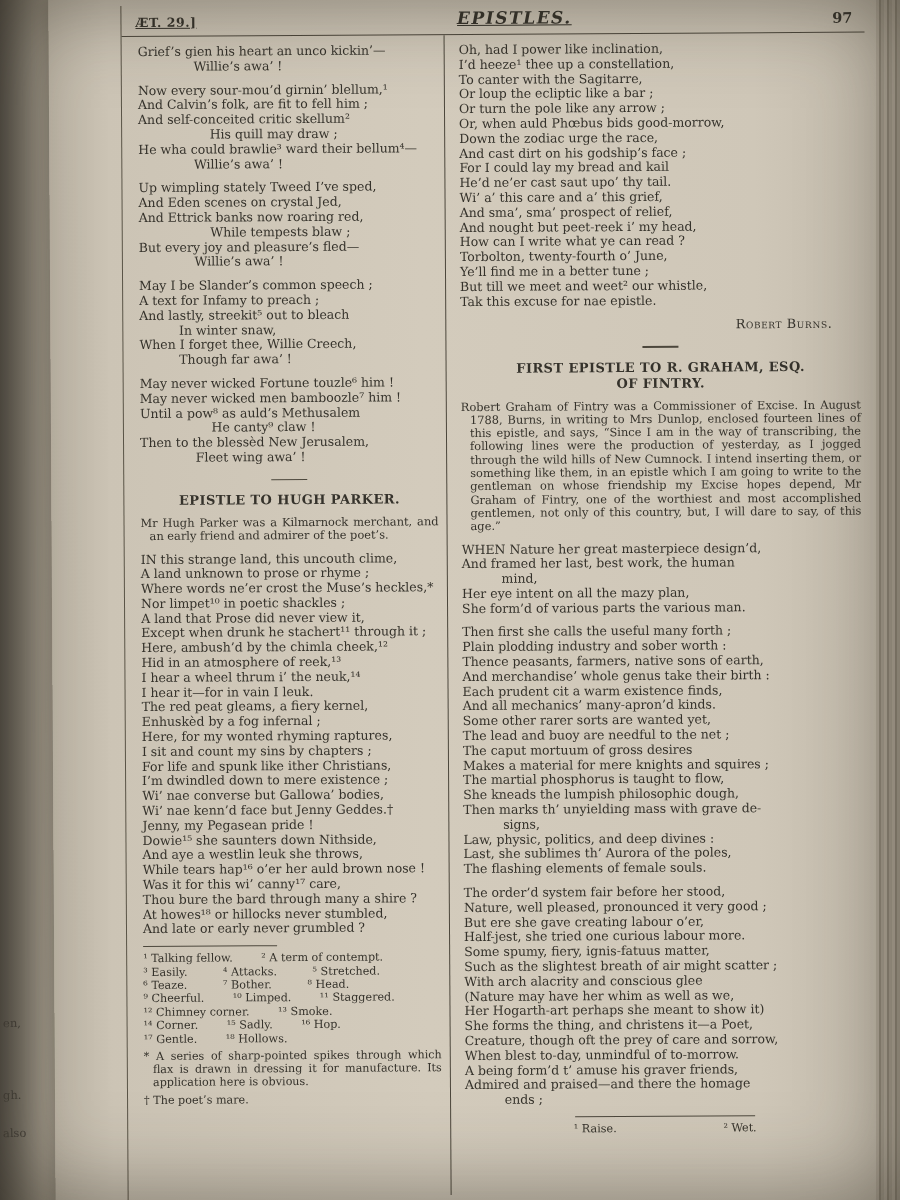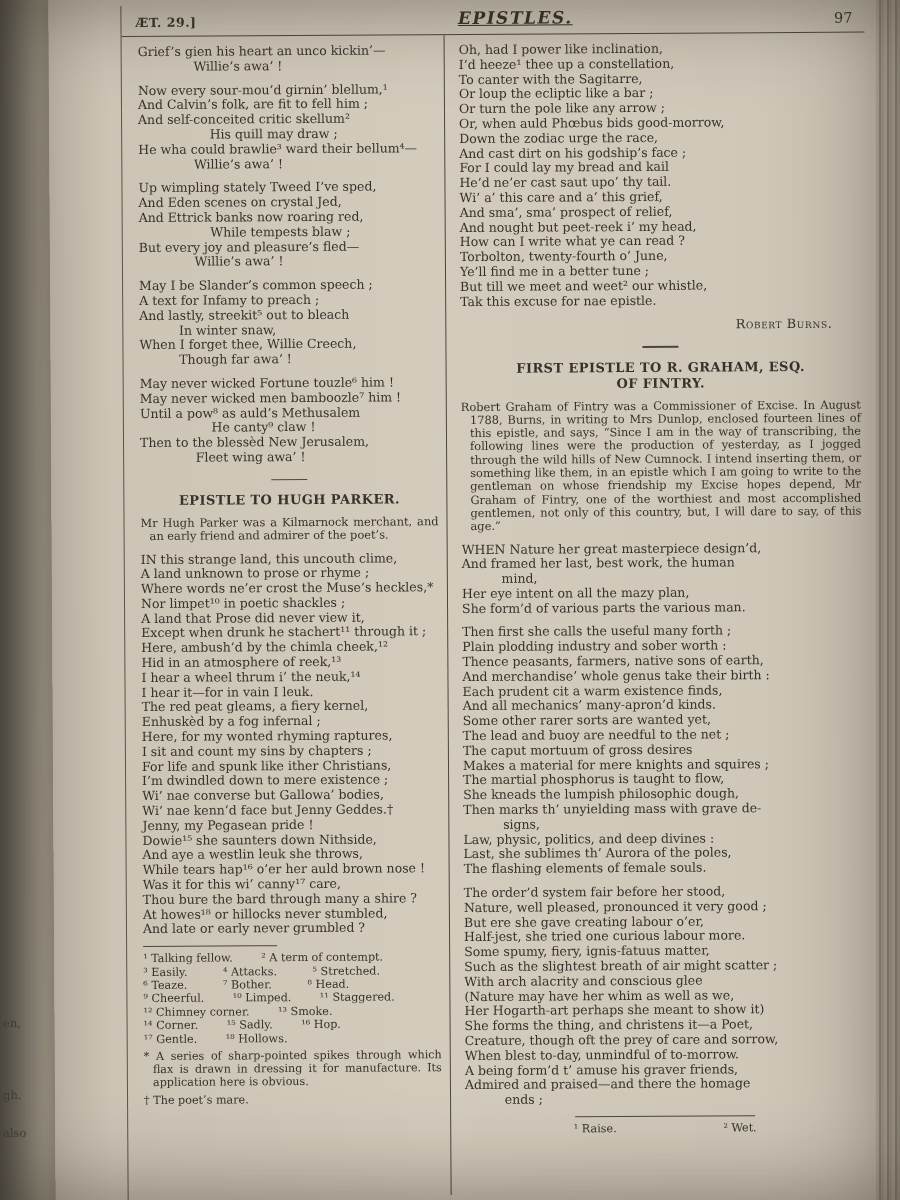--- a/index.html
+++ b/index.html
@@ -36,23 +36,23 @@
   .frame {
     position: absolute; left: 72px; right: 14px; top: 14px; bottom: 0;
     border-left: 1px solid #5a5447;
     color: #35322b;
   }
   .header {
     display: flex; justify-content: space-between; align-items: flex-end;
     padding: 4px 12px 6px 14px;
     border-bottom: 1.3px solid #4c473c;
   }
-  .aet { font-size: 12.5px; font-weight: bold; letter-spacing: .5px; }
+  .aet { font-size: 12.5px; font-weight: bold; letter-spacing: .5px; text-decoration: underline; }
   .running-title { font-size: 17px; font-style: italic; font-weight: bold; letter-spacing: 1.5px; text-decoration: underline; }
-  .pagenum { font-size: 14.5px; font-weight: normal; }
+  .pagenum { font-size: 14.5px; font-weight: bold; }
   .cols { display: flex; align-items: stretch; height: calc(100% - 48px); }
   .col { padding-top: 8px; }
   .col-left { width: 322px; padding-left: 16px; padding-right: 8px; }
   .vrule { width: 1px; background: #4c473c; }
   .col-right { flex: 1; padding-left: 14px; padding-right: 6px; }
   .line { white-space: pre-wrap; font-size: 12.5px; line-height: 14.8px; }
   .stanza { margin: 0 0 9px 0; }
   .divider { width: 36px; height: 1.2px; background: #4c473c; margin: 14px auto 12px auto; }
   .sec-title { text-align: center; font-weight: bold; font-size: 13px; letter-spacing: .4px; margin: 4px 0 9px 0; }
   .sec-title.tight { margin: 10px 0 1px 0; }

